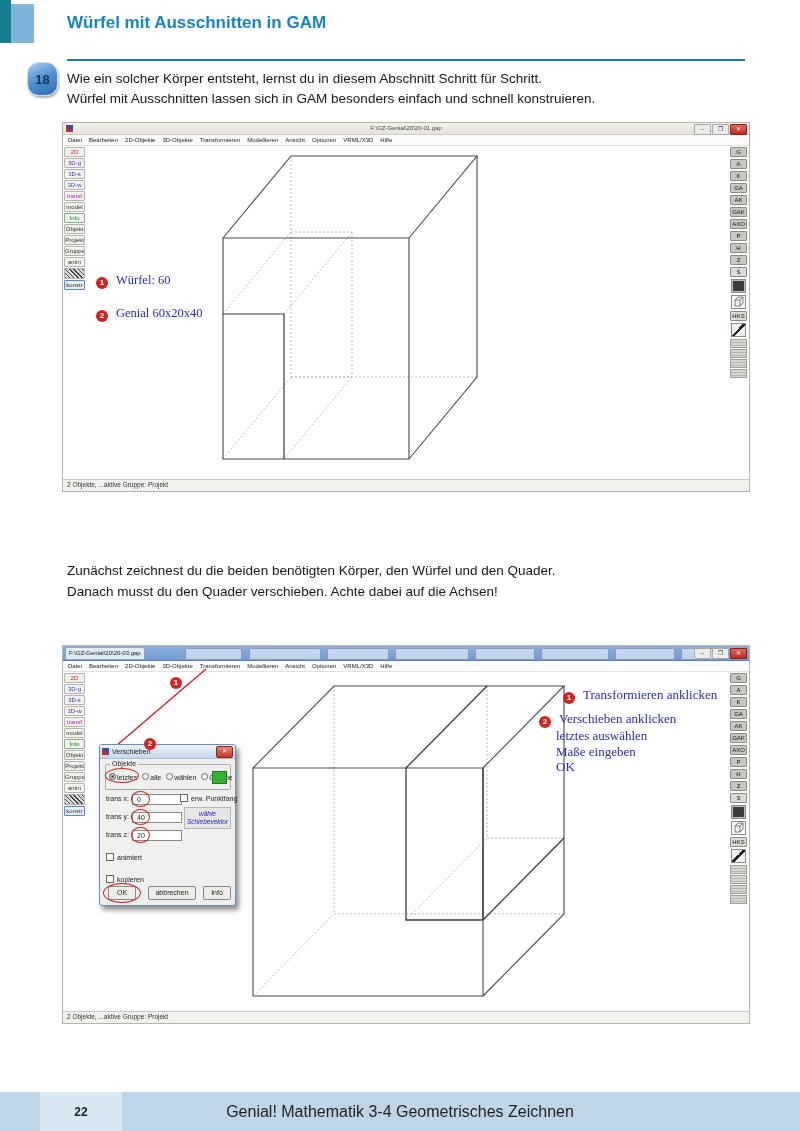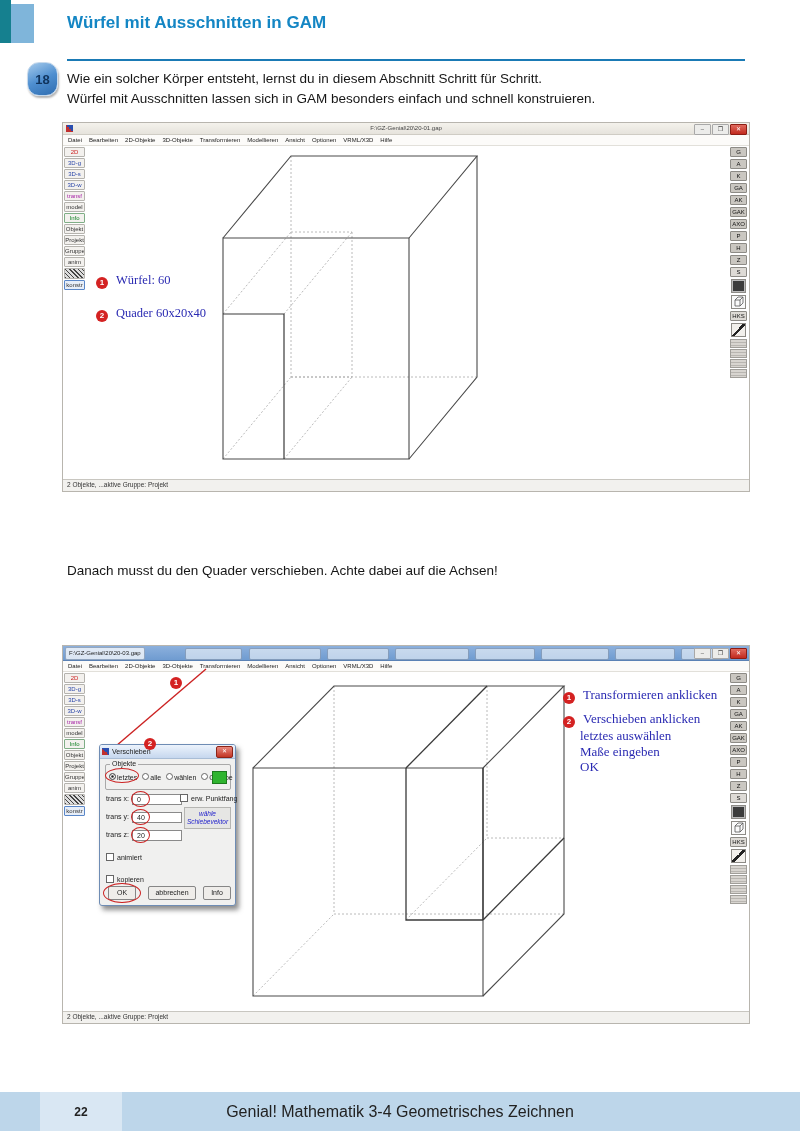--- a/index.html
+++ b/index.html
@@ -213,27 +213,28 @@
 
       <g stroke="#3a3a3a" stroke-width="1.2" fill="none">
         <path d="M160 191 L221 191 L221 336"></path>
       </g>
     </svg>
 
     <div class="ann" style="left:33px;top:150px;">
       <span class="nbadge">1</span><span class="txt">Würfel: 60</span>
     </div>
     <div class="ann" style="left:33px;top:183px;">
-      <span class="nbadge">2</span><span class="txt">Quader 60x20x40</span>
+      <span class="nbadge">2</span><span class="txt">Genial 60x20x40</span>
     </div>
 
     <div class="statusbar">2 Objekte, ...aktive Gruppe: Projekt</div>
   </div>
 
   <div class="between">
+    <div>Zunächst zeichnest du die beiden benötigten Körper, den Würfel und den Quader.</div>
     <div>Danach musst du den Quader verschieben. Achte dabei auf die Achsen!</div>
   </div>
 
   <div class="shot" id="shot2">
     <div class="titlebar2">
       <div class="tb-title-seg">F:\GZ-Genial\20\20-03.gap</div>
       <div class="tb-seg" style="left:122px;width:55px;"></div>
       <div class="tb-seg" style="left:186px;width:70px;"></div>
       <div class="tb-seg" style="left:264px;width:60px;"></div>
       <div class="tb-seg" style="left:332px;width:72px;"></div>
@@ -376,21 +377,21 @@
       <div class="roval" style="left:31px;top:82px;width:17px;height:14px;"></div>
       <div class="roval" style="left:3px;top:138px;width:36px;height:18px;"></div>
       <div class="dlg-badge">
         <span class="nbadge">2</span>
       </div>
     </div>
 
     <div class="ann ann2" style="left:500px;top:41px;">
       <span class="nbadge">1</span><span class="txt">Transformieren anklicken</span>
     </div>
-    <div class="ann ann2" style="left:500px;top:65px;">
+    <div class="ann ann2" style="left:476px;top:65px;">
       <div><span class="nbadge">2</span><span class="txt">Verschieben anklicken</span></div>
       <div class="sub">letztes auswählen</div>
       <div class="sub">Maße eingeben</div>
       <div class="sub">OK</div>
     </div>
 
     <div class="statusbar">2 Objekte, ...aktive Gruppe: Projekt</div>
   </div>
 
   <div class="footer">

